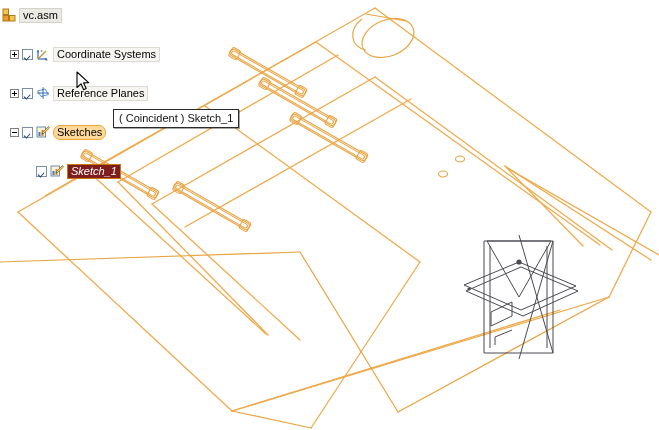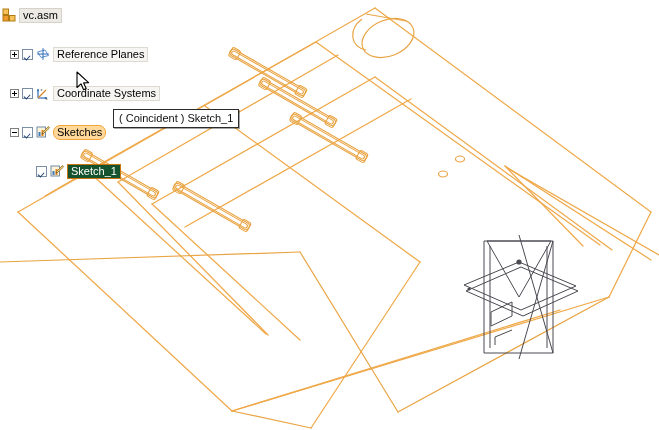--- a/index.html
+++ b/index.html
@@ -107,24 +107,25 @@
     background: #f6f5f1;
     border-color: #dddad2;
   }
   .node-label.hover-hl {
     background: #ffd89a;
     border-color: #f0a63a;
     color: #000;
     border-radius: 7px;
   }
   .node-label.selected {
-    background: #14532d;
+    background: #7f1d1d;
     border-color: #c97510;
     color: #ffffff;
     font-weight: normal;
+    font-style: italic;
   }
 
   
   #tooltip {
     position: absolute;
     left: 113px; top: 109px;
     z-index: 40;
     background: #ffffff;
     border: 1px solid #2b2b2b;
     box-shadow: 1px 1px 0 rgba(0,0,0,0.35);
@@ -290,45 +291,45 @@
       <rect x="7.5" y="7.5" width="5.5" height="5.5" fill="#f6c35a" stroke="#b07a12" stroke-width="1"></rect>
     </svg>
     <span class="node-label root-sel">vc.asm</span>
   </div>
 
   <div class="tree-row">
     <span class="tree-indent" style="width:10px"></span>
     <span class="expander plus"></span>
     <span class="checkbox"></span>
     <svg class="node-icon" viewBox="0 0 14 14">
-      <path d="M1.5 5 L9 3 L12.5 8.5 L5 10.5 Z" fill="none" stroke="#5b8fd0" stroke-width="1"></path>
-      <path d="M7 1.2 L7 12.8" stroke="#2f6db5" stroke-width="1"></path>
-      <path d="M1.2 7 L12.8 7" stroke="#2f6db5" stroke-width="1"></path>
-    </svg>
-    <span class="node-label plain">Reference Planes</span>
-  </div>
-
-  <div class="tree-row">
-    <span class="tree-indent" style="width:10px"></span>
-    <span class="expander plus"></span>
-    <span class="checkbox"></span>
-    <svg class="node-icon" viewBox="0 0 14 14">
       <path d="M2 12 L2 3" stroke="#2f6db5" stroke-width="1.2" fill="none"></path>
       <path d="M2 12 L11 12" stroke="#2f6db5" stroke-width="1.2" fill="none"></path>
       <path d="M2 12 L10 4" stroke="#d6892a" stroke-width="1.2" fill="none"></path>
       <path d="M2 3 l-1.3 2.2 h2.6 z" fill="#2f6db5"></path>
       <path d="M11 12 l-2.2 -1.3 v2.6 z" fill="#2f6db5"></path>
       <text x="4.4" y="4.6" font-size="4.2" fill="#444" font-family="Liberation Sans, sans-serif">z</text>
       <text x="9.6" y="13.6" font-size="4.2" fill="#444" font-family="Liberation Sans, sans-serif">x</text>
     </svg>
     <span class="node-label plain">Coordinate Systems</span>
   </div>
 
   <div class="tree-row">
     <span class="tree-indent" style="width:10px"></span>
+    <span class="expander plus"></span>
+    <span class="checkbox"></span>
+    <svg class="node-icon" viewBox="0 0 14 14">
+      <path d="M1.5 5 L9 3 L12.5 8.5 L5 10.5 Z" fill="none" stroke="#5b8fd0" stroke-width="1"></path>
+      <path d="M7 1.2 L7 12.8" stroke="#2f6db5" stroke-width="1"></path>
+      <path d="M1.2 7 L12.8 7" stroke="#2f6db5" stroke-width="1"></path>
+    </svg>
+    <span class="node-label plain">Reference Planes</span>
+  </div>
+
+  <div class="tree-row">
+    <span class="tree-indent" style="width:10px"></span>
     <span class="expander"></span>
     <span class="checkbox"></span>
     <svg class="node-icon" viewBox="0 0 14 14">
       <rect x="1" y="2" width="8.5" height="10" fill="#fdf3d6" stroke="#6f8aaa" stroke-width="1"></rect>
       <rect x="2.5" y="7" width="2" height="4" fill="#3f7fc1"></rect>
       <rect x="5.5" y="5" width="2" height="6" fill="#e58b25"></rect>
       <path d="M6 8 L12.5 1.5 L13.5 3 L7 9 Z" fill="#f3d27a" stroke="#8a6a20" stroke-width="0.8"></path>
       <path d="M6 8 L7 9 L5.6 9.6 Z" fill="#444"></path>
     </svg>
     <span class="node-label hover-hl">Sketches</span>

